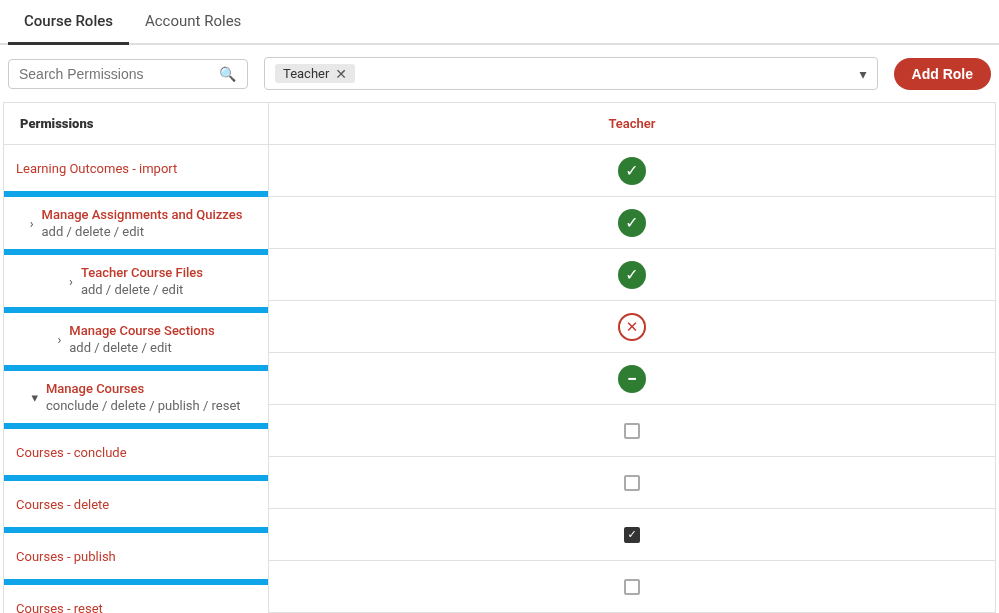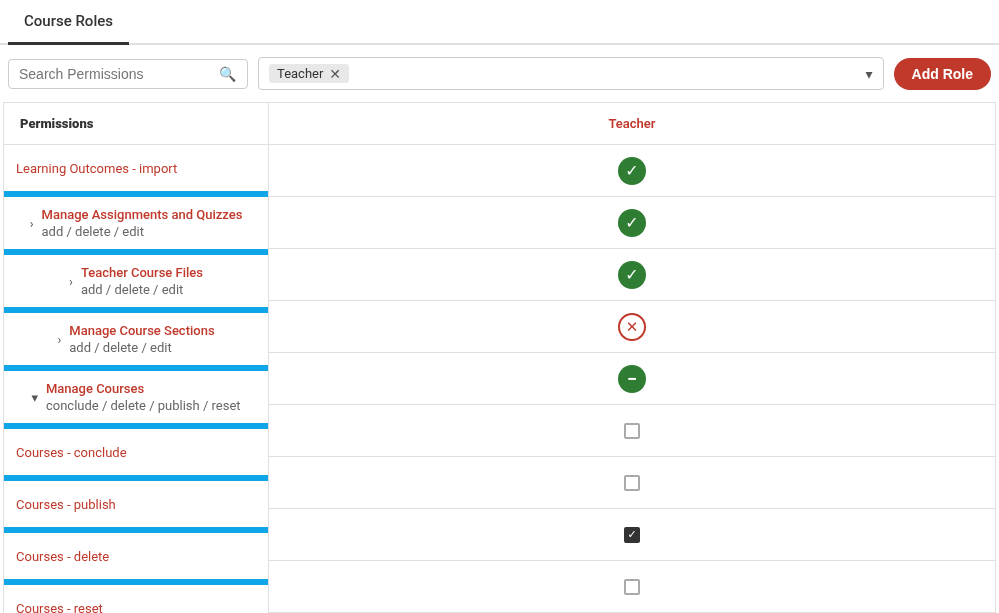--- a/index.html
+++ b/index.html
@@ -4,21 +4,21 @@
   <style>
     * { box-sizing: border-box; margin: 0; padding: 0; }
     body { font-family: -apple-system, BlinkMacSystemFont, 'Segoe UI', Roboto, sans-serif; font-size: 14px; color: #333; background: #fff; width: 999px; height: 613px; overflow: hidden; }
 
     
     .tabs { display: flex; border-bottom: 2px solid #e0e0e0; padding: 0 8px; }
     .tab { padding: 12px 16px; cursor: pointer; font-size: 15px; color: #555; border-bottom: 3px solid transparent; margin-bottom: -2px; }
     .tab.active { color: #333; border-bottom: 3px solid #333; font-weight: 500; text-align: center; }
 
     
-    .toolbar { display: flex; align-items: center; padding: 12px 8px; gap: 10px; }
+    .toolbar { display: flex; align-items: center; padding: 12px 8px; gap: 16px; }
     .search-box { display: flex; align-items: center; border: 1px solid #ccc; border-radius: 4px; padding: 6px 10px; width: 240px; gap: 6px; }
     .search-box input { border: none; outline: none; font-size: 14px; width: 100%; }
     .search-icon { color: #888; font-size: 14px; }
     .filter-box { display: flex; align-items: center; border: 1px solid #ccc; border-radius: 4px; padding: 6px 10px; flex: 1; gap: 6px; }
     .filter-tag { display: flex; align-items: center; background: #e8e8e8; border-radius: 3px; padding: 2px 8px; gap: 6px; font-size: 13px; }
     .filter-tag-close { cursor: pointer; font-size: 14px; color: #555; line-height: 1; }
     .filter-dropdown-arrow { margin-left: auto; color: #555; }
     .add-role-btn { background: #c0392b; color: white; border: none; border-radius: 16px; padding: 8px 18px; font-size: 14px; font-weight: 600; cursor: pointer; white-space: nowrap; }
 
     
@@ -51,20 +51,21 @@
     .right-area::-webkit-scrollbar { width: 8px; }
     .right-area::-webkit-scrollbar-track { background: #f0f0f0; }
     .right-area::-webkit-scrollbar-thumb { background: #bbb; border-radius: 4px; }
   </style>
 </head>
 <body>
 
 <div>
   <div class="tabs">
     <div class="tab active">Course Roles</div>
+    <div class="tab">Account Roles</div>
   </div>
 </div>
 
 <div class="toolbar">
   <div class="search-box">
     <input type="text" placeholder="Search Permissions" style="">
     <span class="search-icon">🔍</span>
   </div>
   <div class="filter-box">
     <div class="filter-tag">
@@ -116,26 +117,26 @@
             <span class="perm-sub">conclude / delete / publish / reset</span>
           </div>
         </div>
         <div class="perm-row">
           <div class="perm-label-group">
             <span class="perm-name-simple">Courses - conclude</span>
           </div>
         </div>
         <div class="perm-row">
           <div class="perm-label-group">
-            <span class="perm-name-simple">Courses - publish</span>
+            <span class="perm-name-simple">Courses - delete</span>
           </div>
         </div>
         <div class="perm-row">
           <div class="perm-label-group">
-            <span class="perm-name-simple">Courses - delete</span>
+            <span class="perm-name-simple">Courses - publish</span>
           </div>
         </div>
         <div class="perm-row">
           <div class="perm-label-group">
             <span class="perm-name-simple">Courses - reset</span>
           </div>
         </div>
       </div>
   </div>
 

